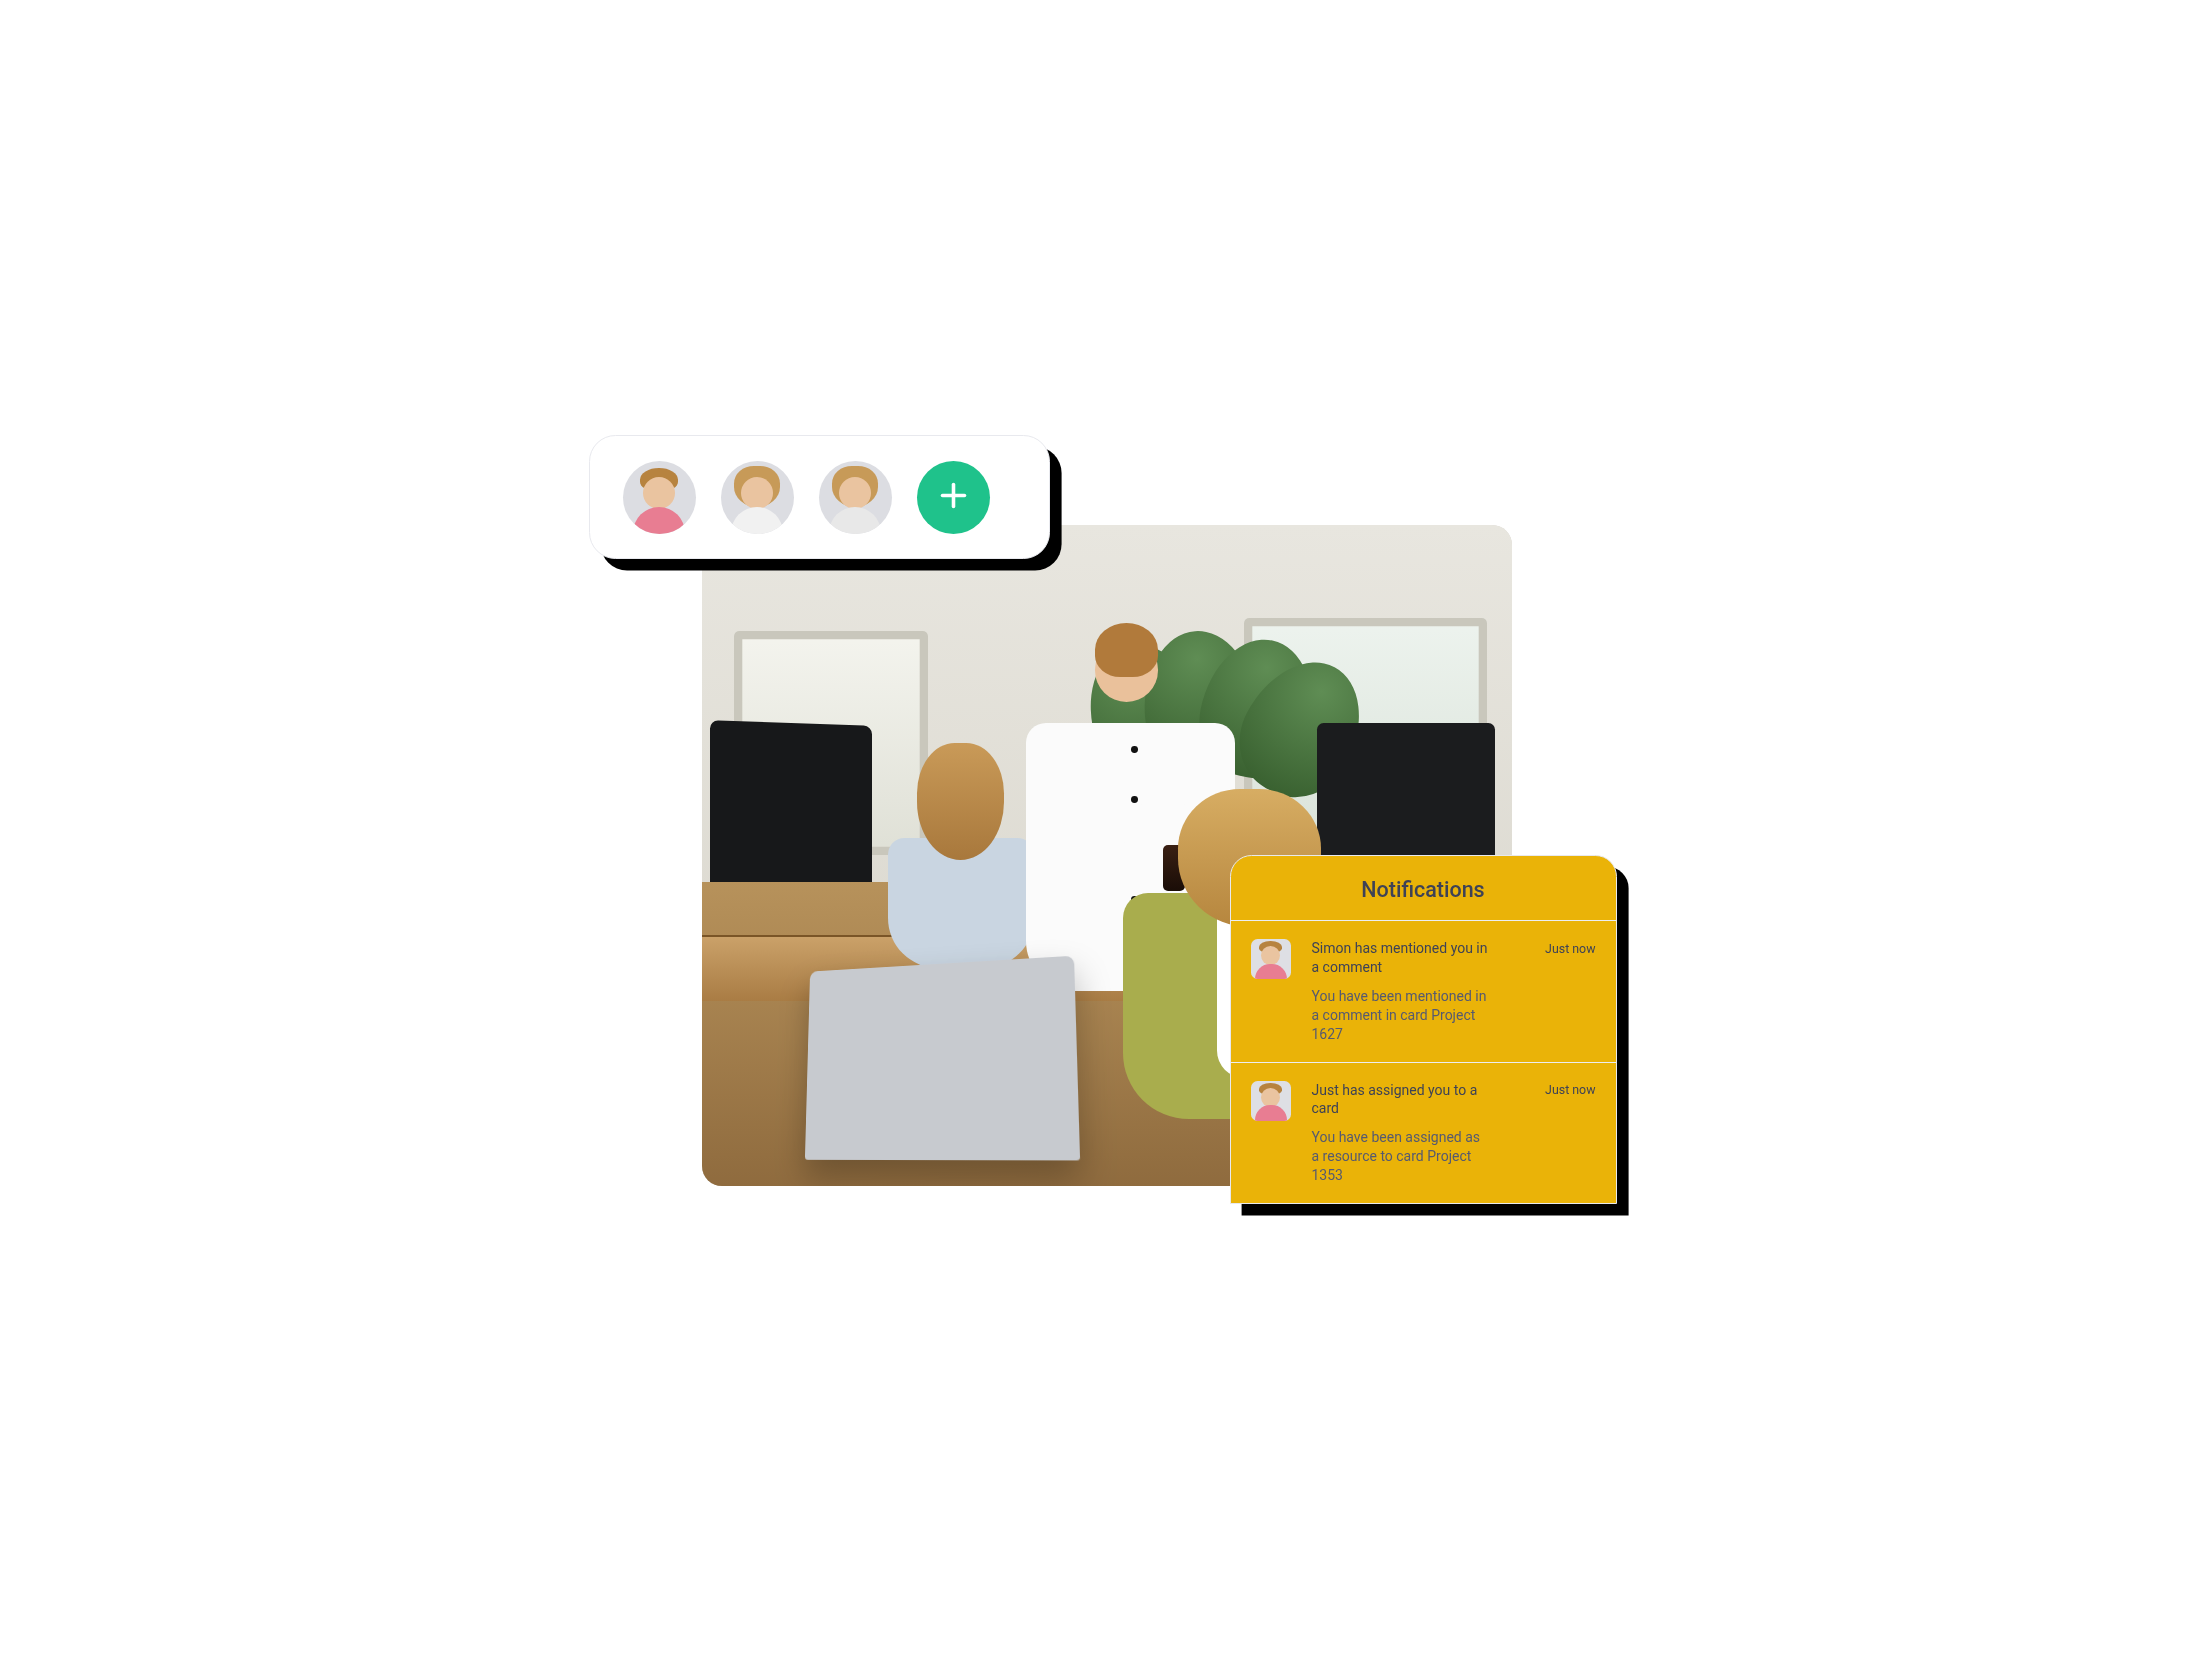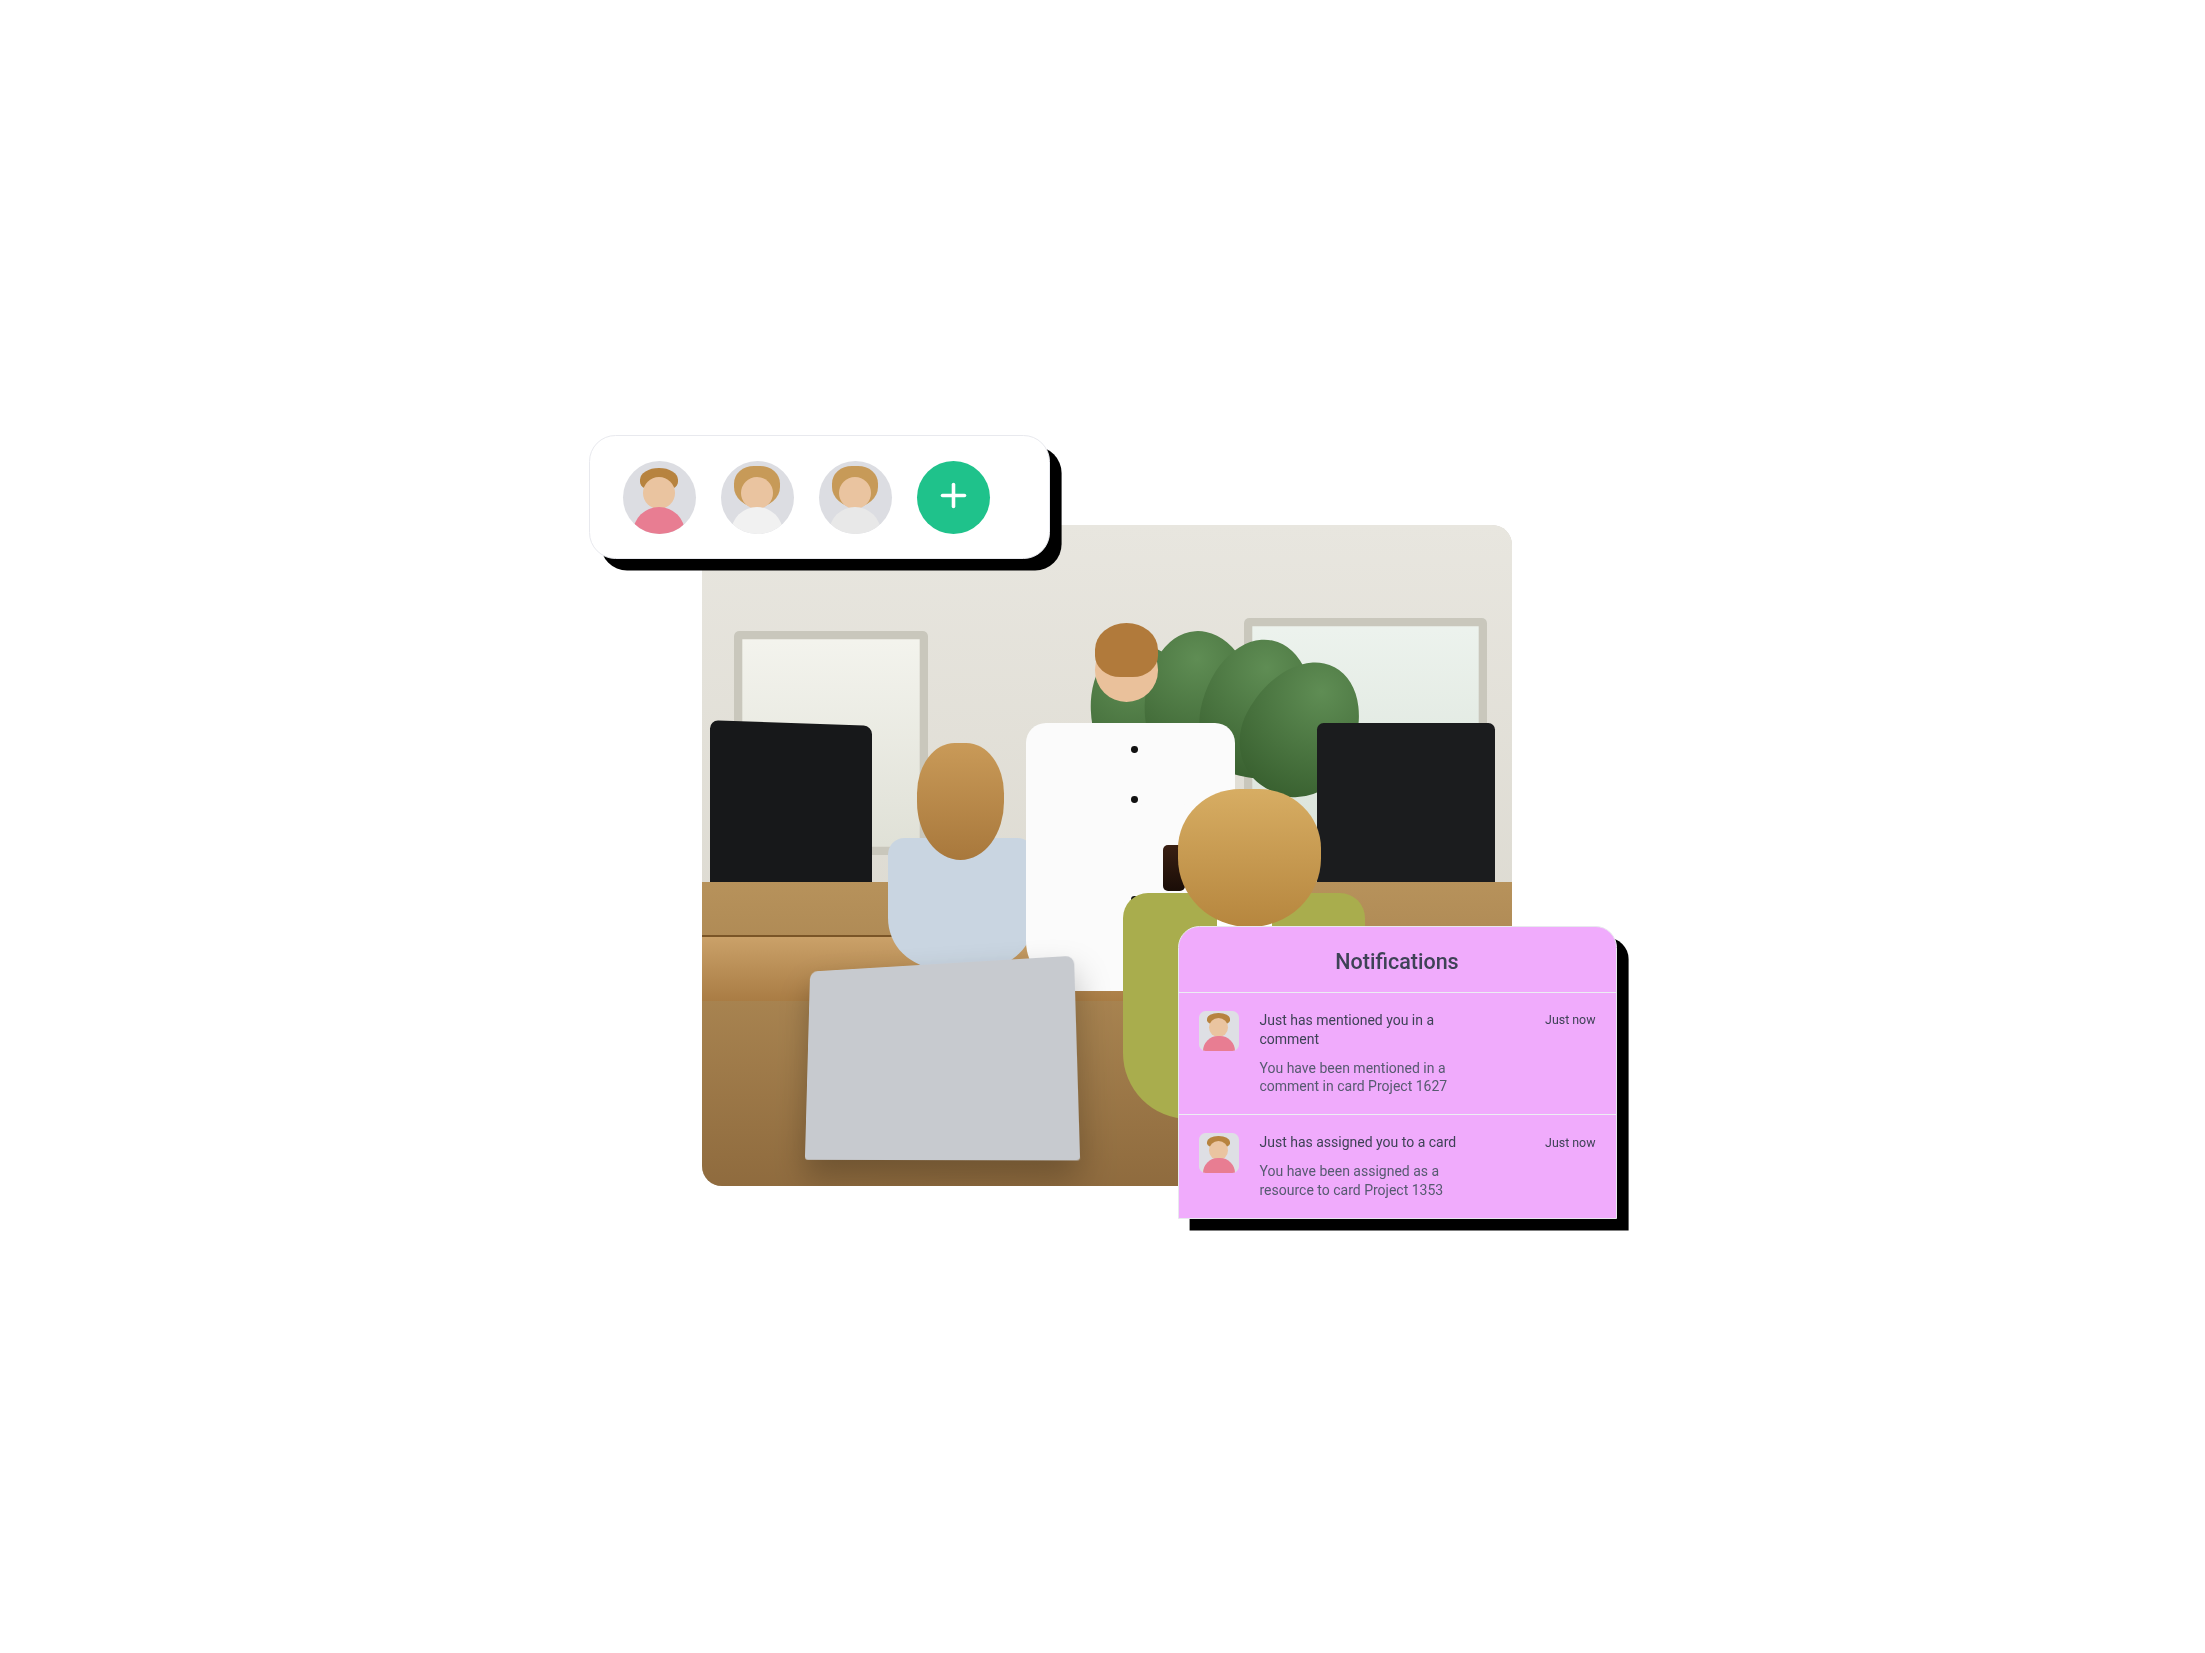--- a/index.html
+++ b/index.html
@@ -99,23 +99,23 @@
     background: #1fc28b;
     display: flex; align-items: center; justify-content: center;
     cursor: pointer;
   }
   .add-btn svg { width: 33px; height: 33px; }
 
   
   .notif-card {
     position: absolute;
     right: 15px;
-    bottom: 5px;
-    width: 439px;
-    background: #f0abfc;
+    bottom: 20px;
+    width: 387px;
+    background: #eab308;
     border-radius: 21.5px 21.5px 0 0;
     box-shadow: 11.6px 11.6px 0 #000000;
     border: 0.8px solid #e8e9ee;
     overflow: hidden;
   }
   .notif-title {
     text-align: center;
     color: #3e4256;
     font-size: 21.5px;
     font-weight: 500;
@@ -218,21 +218,21 @@
   <div class="notif-card">
     <div class="notif-title">Notifications</div>
 
     <div class="notif-item">
       <div class="notif-ava">
         <div class="hair"></div>
           <div class="face"></div>
           <div class="body"></div>
       </div>
       <div class="notif-text">
-        <div class="t1">Just has mentioned you in a comment</div>
+        <div class="t1">Simon has mentioned you in a comment</div>
         <div class="t2">You have been mentioned in a comment in card Project 1627</div>
       </div>
       <div class="notif-time">Just now</div>
     </div>
 
     <div class="notif-item">
       <div class="notif-ava">
         <div class="hair"></div>
           <div class="face"></div>
           <div class="body"></div>

